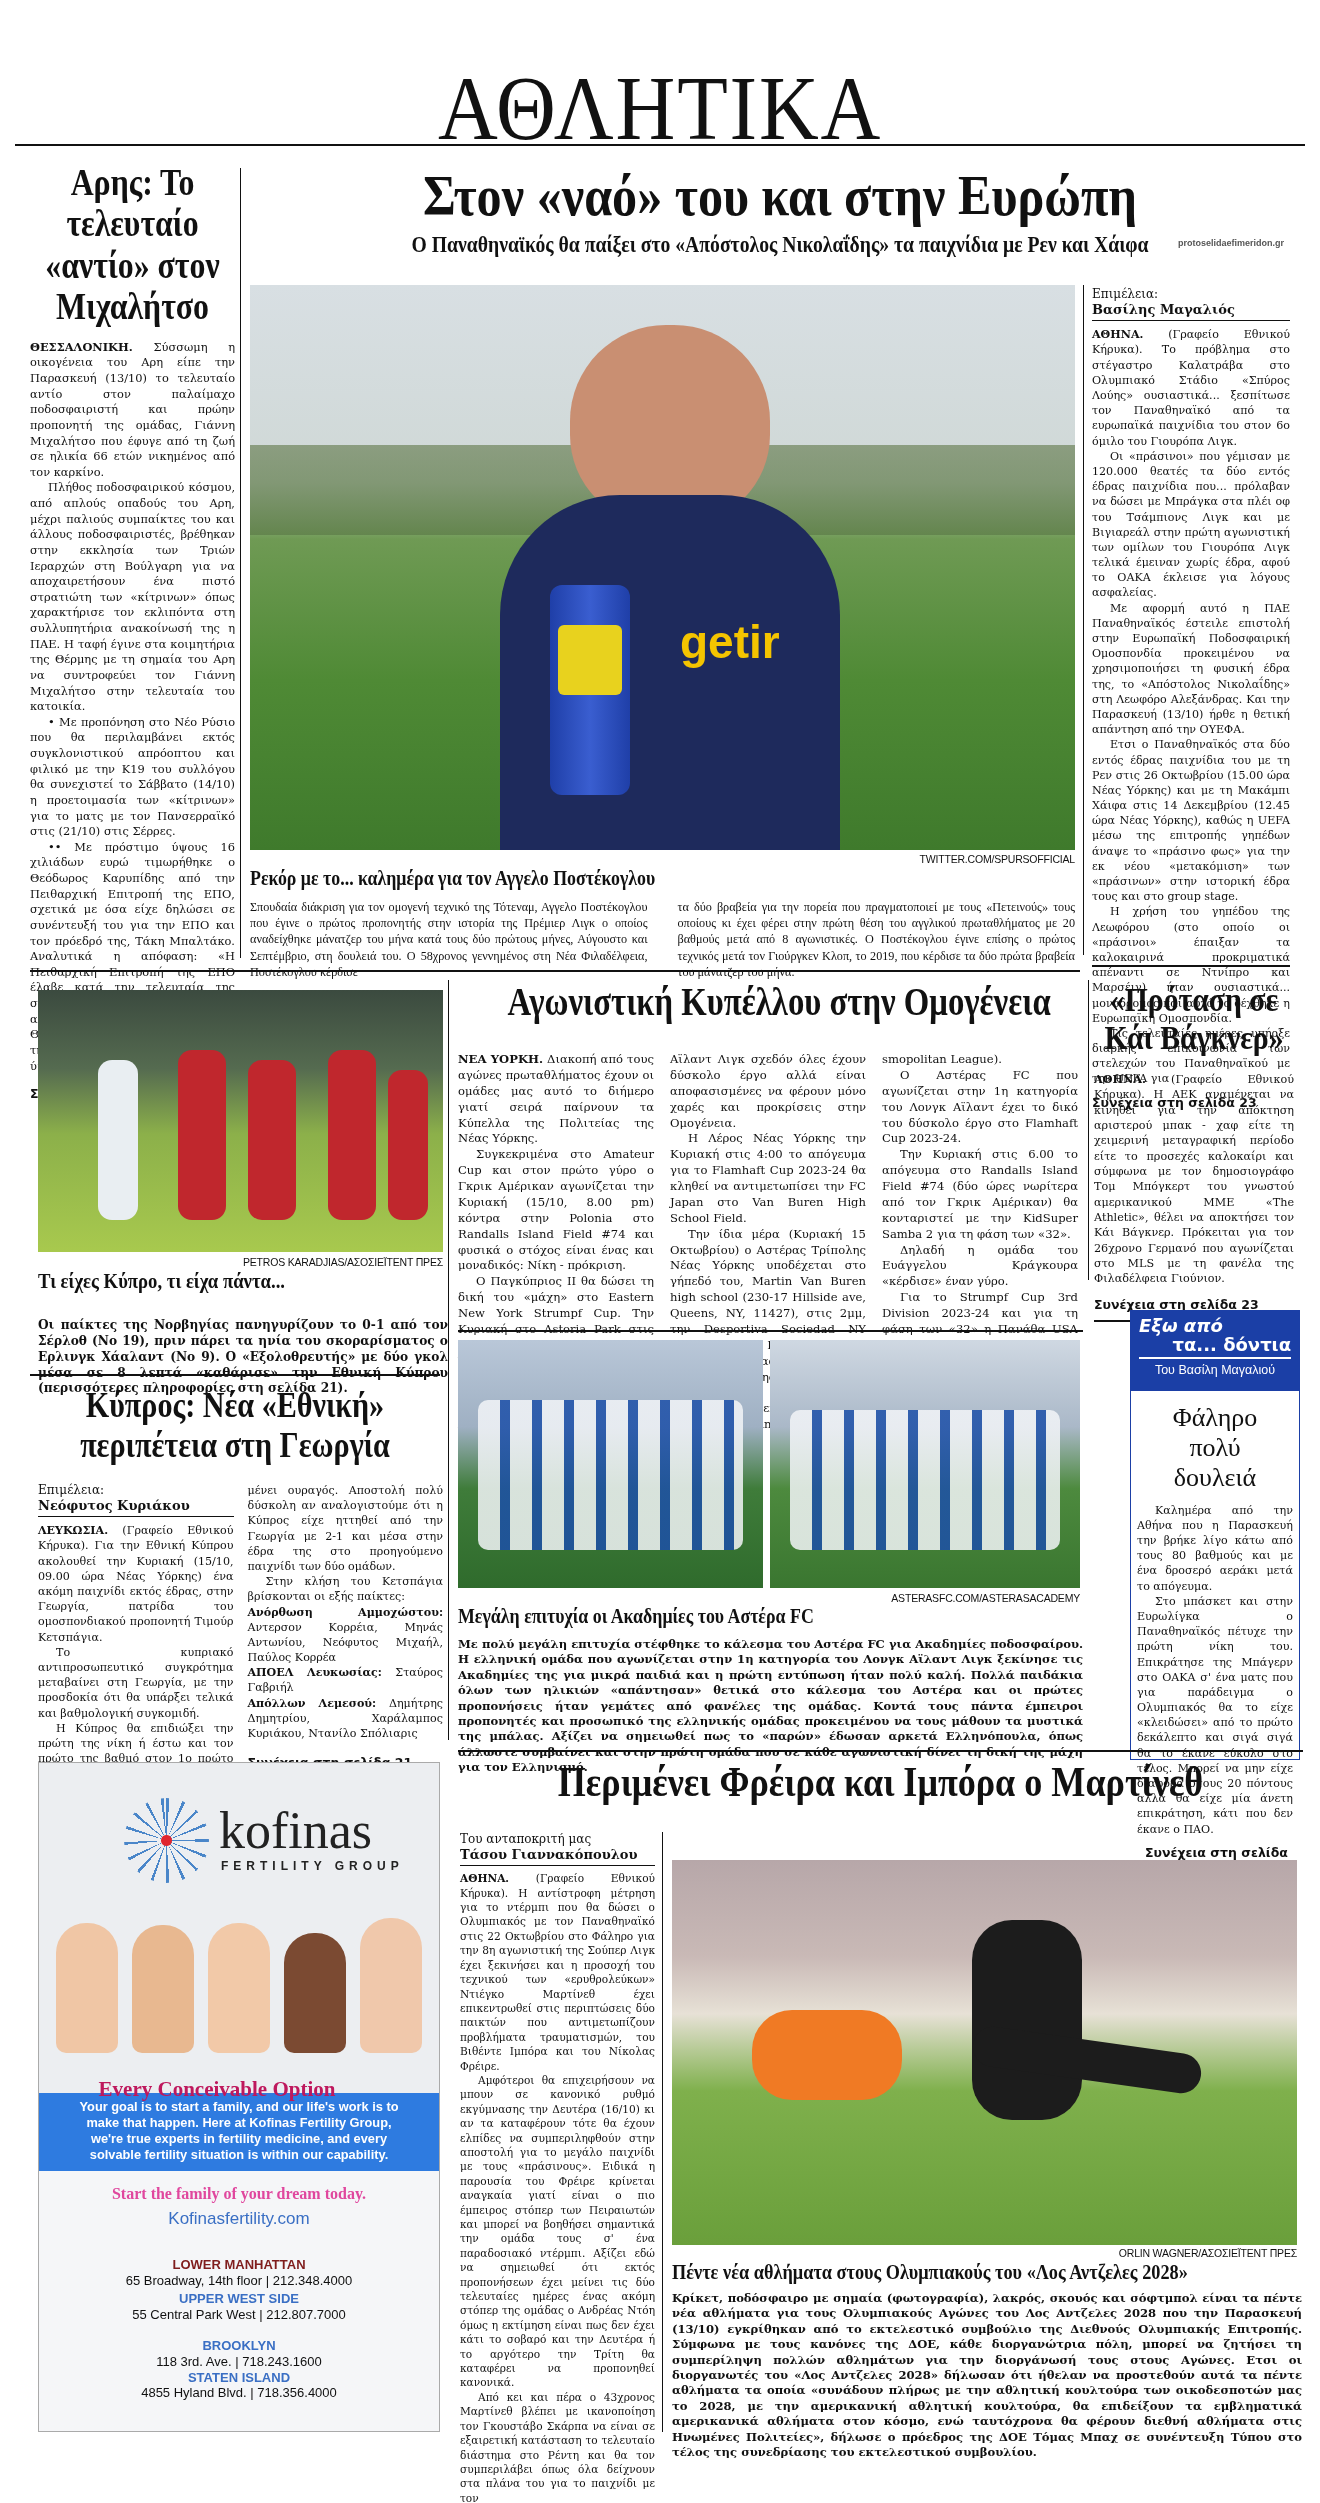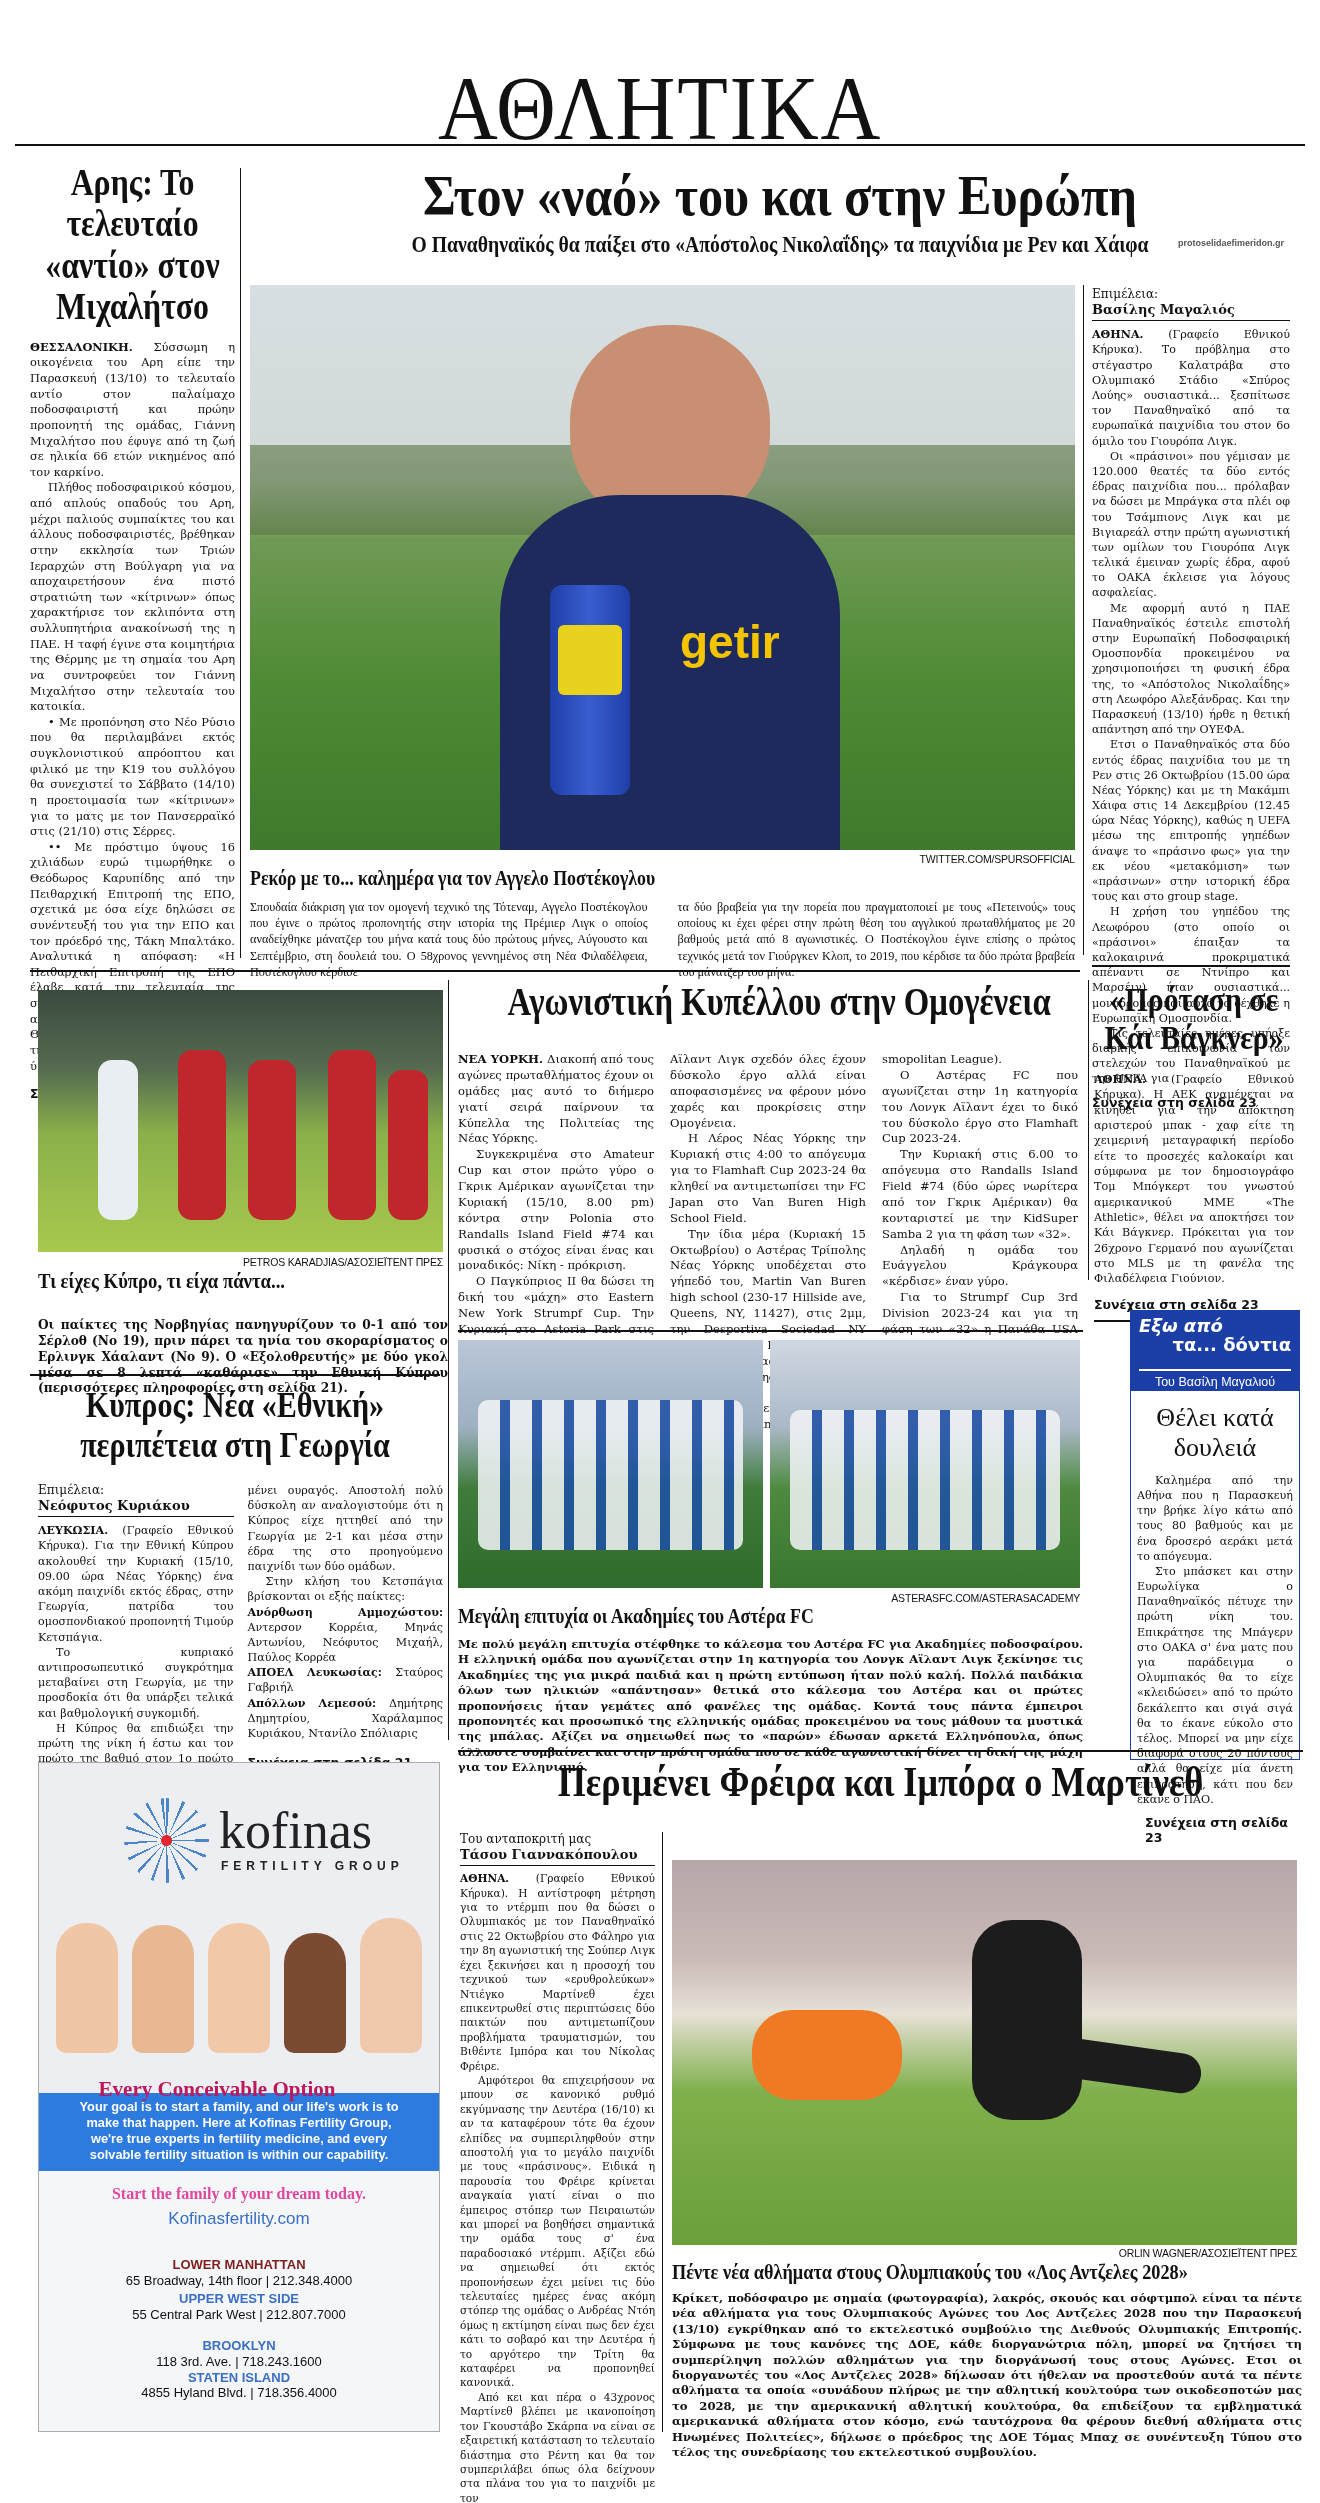--- a/index.html
+++ b/index.html
@@ -132,24 +132,24 @@
   <div class="txt" style="margin-top:14px;font-size:11.2px">
     <p class="first"><span class="lead">ΑΘΗΝΑ.</span> <span>(Γραφείο Εθνικού Κήρυκα). Η ΑΕΚ αναμένεται να κινηθεί για την απόκτηση αριστερού μπακ - χαφ είτε τη χειμερινή μεταγραφική περίοδο είτε το προσεχές καλοκαίρι και σύμφωνα με τον δημοσιογράφο Τομ Μπόγκερτ του γνωστού αμερικανικού ΜΜΕ «The Athletic», θέλει να αποκτήσει τον Κάι Βάγκνερ. Πρόκειται για τον 26χρονο Γερμανό που αγωνίζεται στο MLS με τη φανέλα της Φιλαδέλφεια Γιούνιον.</span></p>
   </div>
   <div class="cont" style="margin-top:10px">Συνέχεια στη σελίδα 23</div>
   <div style="height:2px;background:#111;margin-top:8px"></div>
 </div>
 
 <div class="abs" style="left:1130px;top:1310px;width:170px;border:1px solid #1b3fa6;height:450px">
   <div style="background:#1b3fa6;color:#fff;padding:6px 8px 6px;height:80px">
     <div style="font-family:'DejaVu Sans',sans-serif;font-weight:700;font-style:italic;font-size:18px;line-height:1">Εξω από</div>
-    <div style="font-family:'DejaVu Sans',sans-serif;font-weight:700;font-size:18px;line-height:1.1;text-align:right;border-bottom:2px solid #fff;padding-bottom:14px">τα... δόντια</div>
+    <div style="font-family:'DejaVu Sans',sans-serif;font-weight:700;font-size:18px;line-height:1.1;text-align:right;border-bottom:2px solid #fff;padding-bottom:2px">τα... δόντια</div>
     <div style="font-family:'Liberation Sans',sans-serif;font-size:12.5px;text-align:center;margin-top:4px">Του Βασίλη Μαγαλιού</div>
   </div>
-  <div class="headline" style="font-size:26px;text-align:center;font-weight:400;margin-top:12px;line-height:1.15;padding:0 20px">Θέλει κατά δουλειά</div>
+  <div class="headline" style="font-size:26px;text-align:center;font-weight:400;margin-top:12px;line-height:1.15;padding:0 20px">Φάληρο πολύ δουλειά</div>
   <div class="txt" style="padding:10px 6px 0;font-size:11.1px">
     <p>Καλημέρα από την Αθήνα που η Παρασκευή την βρήκε λίγο κάτω από τους 80 βαθμούς και με ένα δροσερό αεράκι μετά το απόγευμα.</p>
     <p>Στο μπάσκετ και στην Ευρωλίγκα ο Παναθηναϊκός πέτυχε την πρώτη νίκη του. Επικράτησε της Μπάγερν στο ΟΑΚΑ σ' ένα ματς που για παράδειγμα ο Ολυμπιακός θα το είχε «κλειδώσει» από το πρώτο δεκάλεπτο και σιγά σιγά θα το έκανε εύκολο στο τέλος. Μπορεί να μην είχε διαφορά στους 20 πόντους αλλά θα είχε μία άνετη επικράτηση, κάτι που δεν έκανε ο ΠΑΟ.</p>
   </div>
   <div class="cont" style="padding:8px 6px 0 14px">Συνέχεια στη σελίδα 23</div>
 </div>
 
 <div class="rule" style="left:30px;top:1374px;width:410px;height:2px"></div>
 <div class="abs" style="left:30px;top:1386px;width:410px;text-align:center">
   <div class="headline" style="font-size:35px;line-height:1.15;transform:scaleX(.86);transform-origin:center top">Κύπρος: Νέα «Εθνική» περιπέτεια στη Γεωργία</div>

